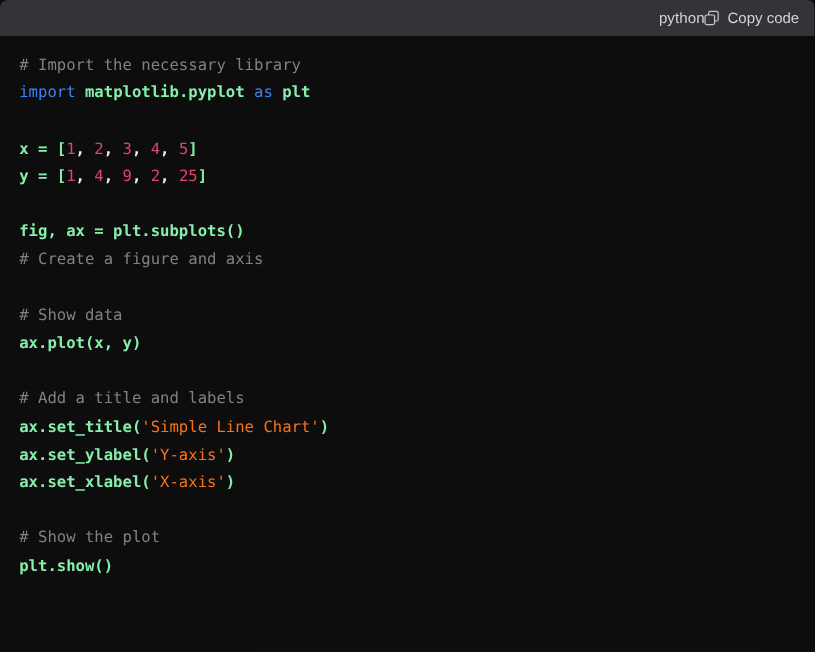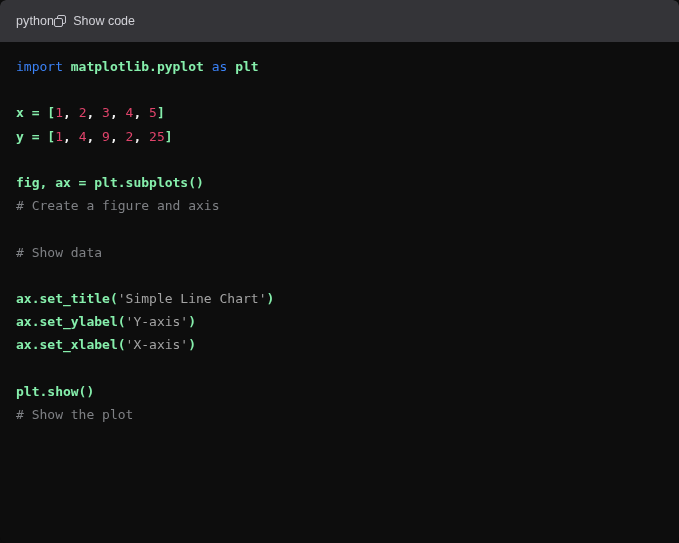--- a/index.html
+++ b/index.html
@@ -21,26 +21,26 @@
     box-sizing: border-box;
     background: #0d0d0d;
     border-radius: 6px;
     overflow: hidden;
     display: flex;
     flex-direction: column;
   }
 
   
   .cb-header {
-    height: 42px;
+    height: 30px;
     min-height: 30px;
     background: #343438;
     display: flex;
     align-items: center;
-    justify-content: flex-start;
+    justify-content: flex-end;
     padding: 0 13px 0 16px;
     box-sizing: border-box;
     border-top-left-radius: 6px;
     border-top-right-radius: 6px;
   }
   .cb-lang {
     color: #d2d2d8;
     font-size: 12.5px;
     line-height: 1;
     font-family: "Liberation Sans", sans-serif;
@@ -113,53 +113,56 @@
     display: block;
     min-height: 23.2px;
     white-space: pre;
   }
 
   
   .tok-comment { color: #7f8185; }
   .tok-keyword { color: #3b82f6; }
   .tok-plain   { color: #86efac; font-weight: 700; }
   .tok-number  { color: #e0446b; }
-  .tok-string  { color: #a3a3a3; }
+  .tok-string  { color: #f97316; }
   .tok-punct   { color: #f2f2f2; font-weight: 700; }
 </style>
 </head>
 <body>
 
 <div class="code-block">
 
   <div class="cb-header">
     <span class="cb-lang">python</span>
 
     <button class="cb-copy" type="button">
       <span class="copy-glyph">
         <span class="sq-back"></span>
         <span class="sq-front"></span>
       </span>
-      <span>Show code</span>
+      <span>Copy code</span>
     </button>
   </div>
 
   <div class="cb-body">
-    <pre class="cb-pre" id="code-pre"><span class="cb-line"><span class="tok-keyword">import</span><span class="tok-plain"> </span><span class="tok-plain">matplotlib.pyplot</span><span class="tok-plain"> </span><span class="tok-keyword">as</span><span class="tok-plain"> </span><span class="tok-plain">plt</span>
+    <pre class="cb-pre" id="code-pre"><span class="cb-line"><span class="tok-comment"># Import the necessary library</span>
+</span><span class="cb-line"><span class="tok-keyword">import</span><span class="tok-plain"> </span><span class="tok-plain">matplotlib.pyplot</span><span class="tok-plain"> </span><span class="tok-keyword">as</span><span class="tok-plain"> </span><span class="tok-plain">plt</span>
 </span><span class="cb-line">
 </span><span class="cb-line"><span class="tok-plain">x = [</span><span class="tok-number">1</span><span class="tok-punct">, </span><span class="tok-number">2</span><span class="tok-punct">, </span><span class="tok-number">3</span><span class="tok-punct">, </span><span class="tok-number">4</span><span class="tok-punct">, </span><span class="tok-number">5</span><span class="tok-plain">]</span>
 </span><span class="cb-line"><span class="tok-plain">y = [</span><span class="tok-number">1</span><span class="tok-punct">, </span><span class="tok-number">4</span><span class="tok-punct">, </span><span class="tok-number">9</span><span class="tok-punct">, </span><span class="tok-number">2</span><span class="tok-punct">, </span><span class="tok-number">25</span><span class="tok-plain">]</span>
 </span><span class="cb-line">
 </span><span class="cb-line"><span class="tok-plain">fig, ax = plt.subplots()</span>
 </span><span class="cb-line"><span class="tok-comment"># Create a figure and axis</span>
 </span><span class="cb-line">
 </span><span class="cb-line"><span class="tok-comment"># Show data</span>
+</span><span class="cb-line"><span class="tok-plain">ax.plot(x, y)</span>
 </span><span class="cb-line">
+</span><span class="cb-line"><span class="tok-comment"># Add a title and labels</span>
 </span><span class="cb-line"><span class="tok-plain">ax.set_title(</span><span class="tok-string">'Simple Line Chart'</span><span class="tok-plain">)</span>
 </span><span class="cb-line"><span class="tok-plain">ax.set_ylabel(</span><span class="tok-string">'Y-axis'</span><span class="tok-plain">)</span>
 </span><span class="cb-line"><span class="tok-plain">ax.set_xlabel(</span><span class="tok-string">'X-axis'</span><span class="tok-plain">)</span>
 </span><span class="cb-line">
+</span><span class="cb-line"><span class="tok-comment"># Show the plot</span>
 </span><span class="cb-line"><span class="tok-plain">plt.show()</span>
-</span><span class="cb-line"><span class="tok-comment"># Show the plot</span>
 </span></pre>
   </div>
 
 </div>
 
 </body></html>

